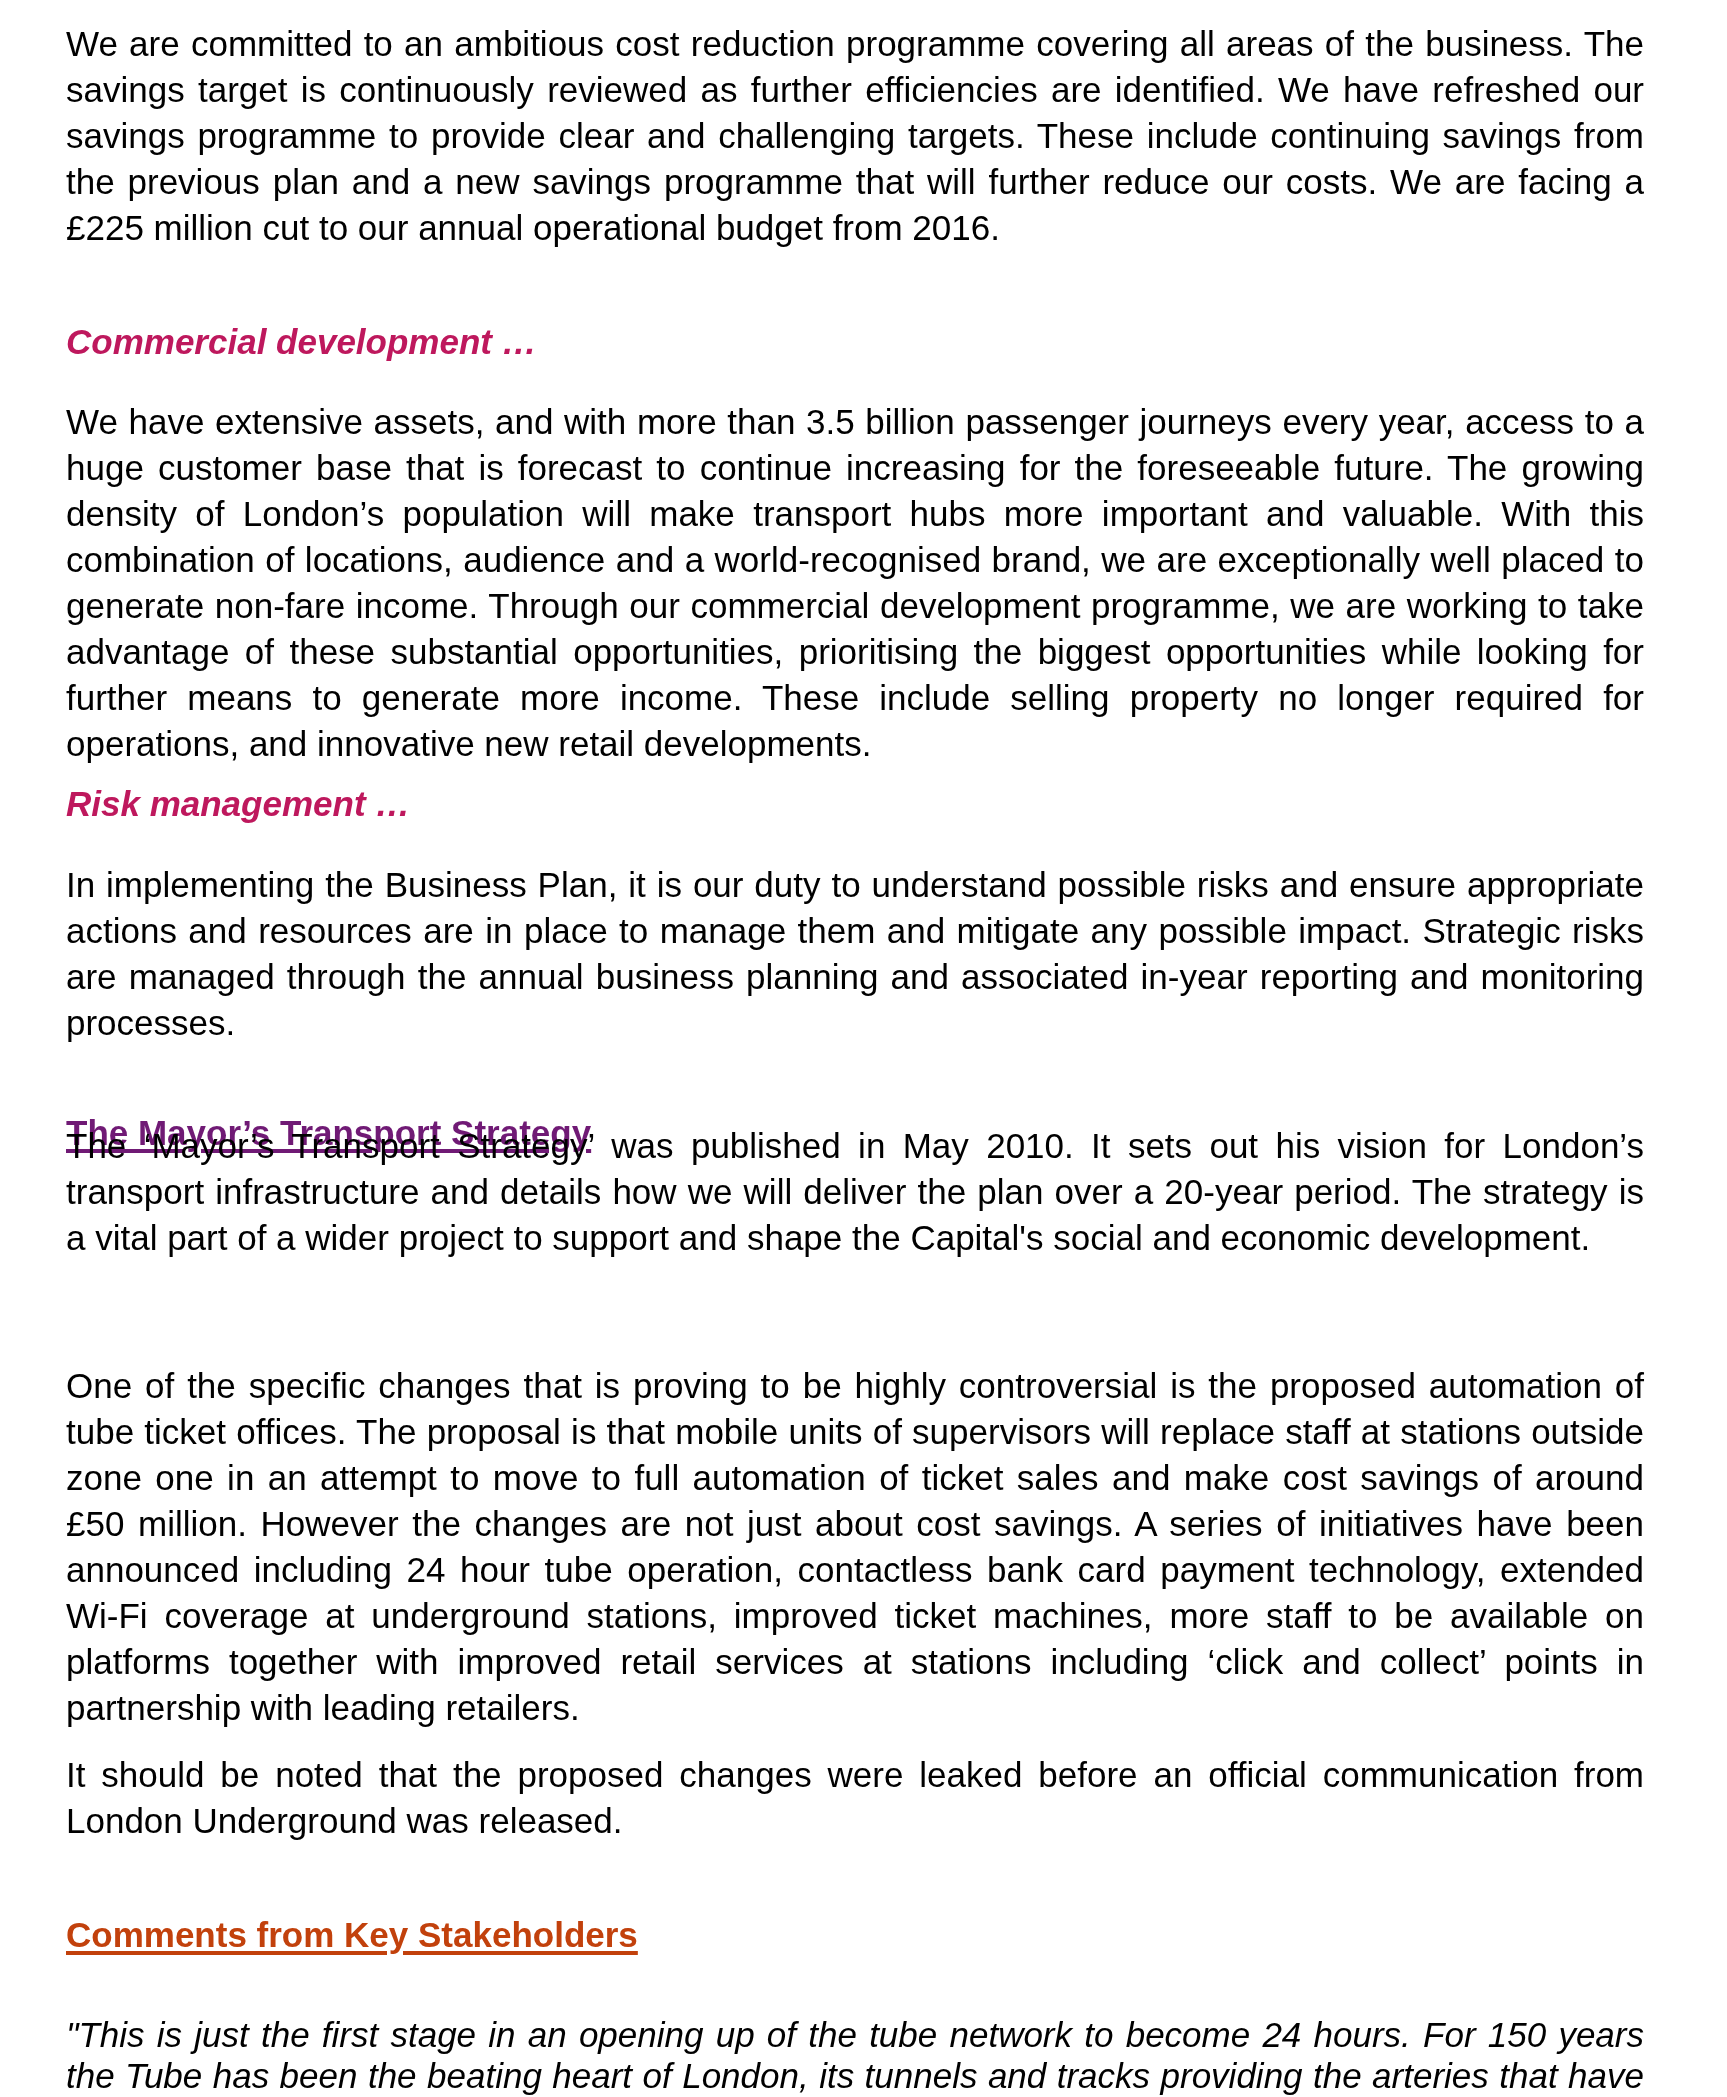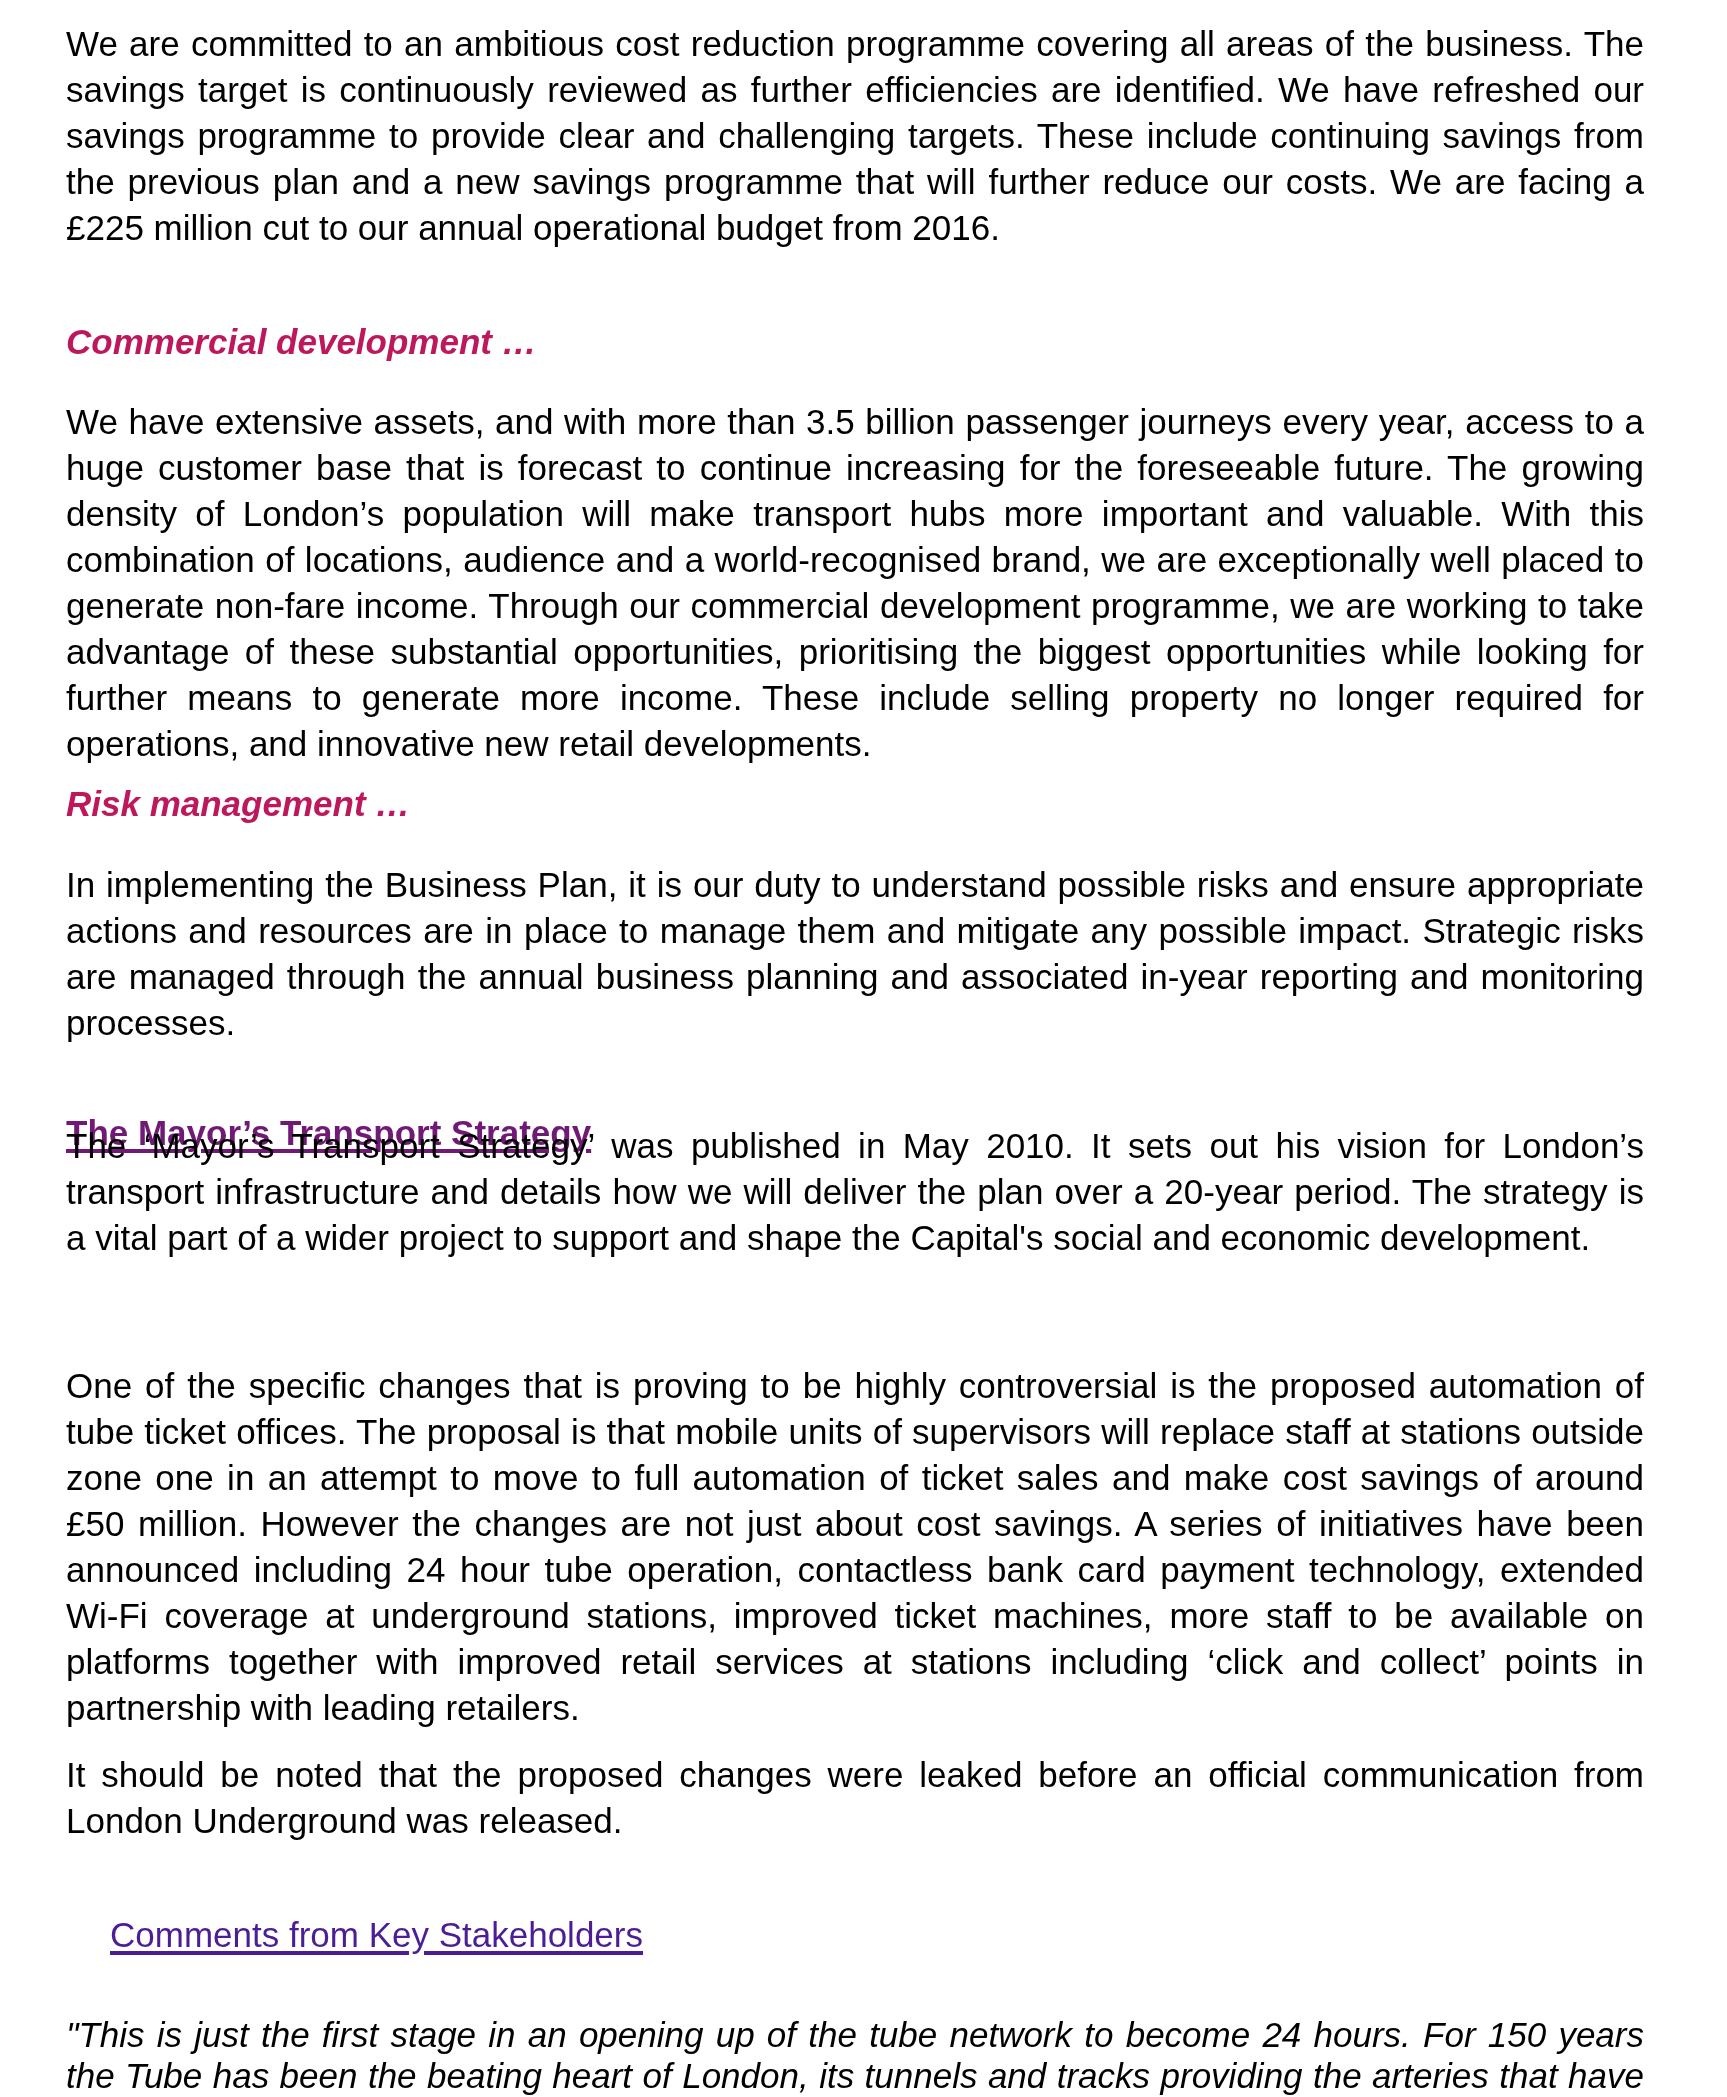--- a/index.html
+++ b/index.html
@@ -42,27 +42,26 @@
     }
     .section-heading-blue {
       font-weight: bold;
       color: #701a75;
       text-decoration: underline;
       text-decoration-thickness: 3.8px;
       text-underline-offset: 4.2px;
       line-height: 46px;
     }
     .section-heading-black {
-      font-weight: normal;
-      color: #4c1d95;
+      font-weight: bold;
+      color: #c2410c;
       text-decoration: underline;
       text-decoration-thickness: 3.8px;
       text-underline-offset: 4.2px;
       line-height: 46px;
-      margin-left: 44px;
     }
     .quote {
       font-style: italic;
       line-height: 41px;
       text-align: justify;
       text-align-last: left;
     }
     .quote span.ql {
       display: block;
     }

